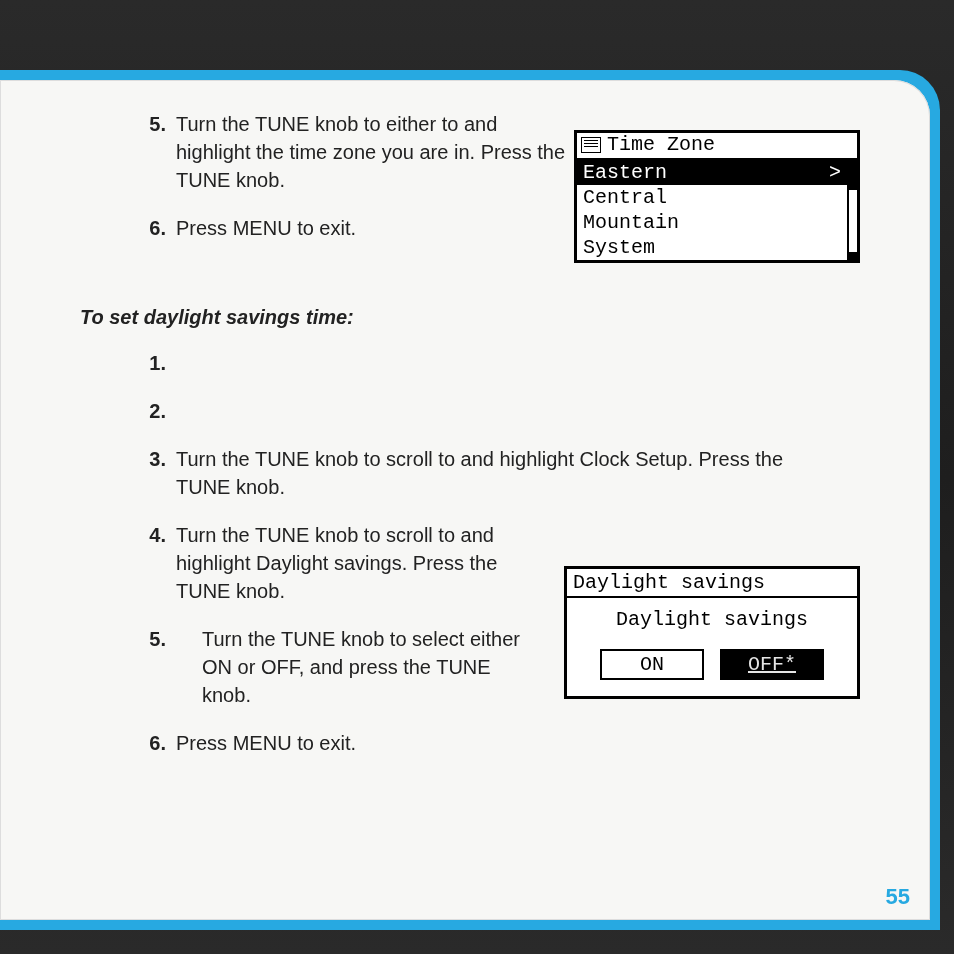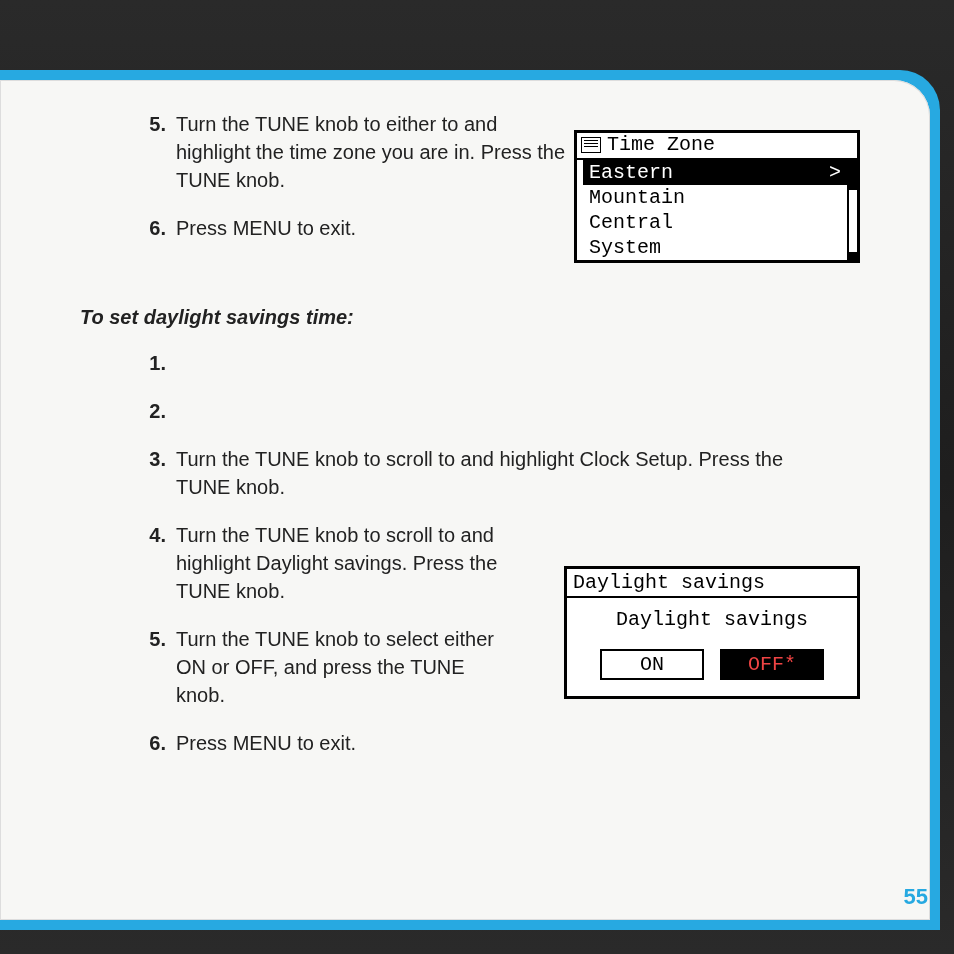--- a/index.html
+++ b/index.html
@@ -25,46 +25,46 @@
   }
   .content{
     position:absolute;left:80px;top:20px;width:800px;
     font-size:20px;color:#222;
   }
   .step{display:flex;margin:10px 0 20px 58px;line-height:1.4;}
   .num{font-weight:bold;min-width:28px;text-align:right;margin-right:10px;font-size:20px;}
   .txt{flex:1;max-width:640px;}
   .txt b{font-weight:normal;}
   .subhead{font-weight:bold;font-style:italic;font-size:20px;margin:64px 0 20px 0;}
-  .pagenum{position:absolute;right:2px;bottom:10px;color:#27a9e1;font-weight:bold;font-size:22px;}
+  .pagenum{position:absolute;right:20px;bottom:10px;color:#27a9e1;font-weight:bold;font-size:22px;}
 
   .lcd{
     position:absolute;border:3px solid #000;background:#fff;
     font-family:"Courier New",monospace;font-size:20px;color:#000;
   }
   .lcd-tz{right:20px;top:30px;width:280px;}
   .tz-title{display:flex;align-items:center;padding:0 8px 2px 4px;border-bottom:2px solid #000;}
   .tz-icon{display:inline-block;width:18px;height:14px;margin-right:6px;position:relative;border:1px solid #000;}
   .tz-icon::before{content:"";position:absolute;left:2px;top:2px;right:2px;height:1px;background:#000;box-shadow:0 3px 0 #000,0 6px 0 #000;}
-  .tz-scroll{display:flex;padding-left:6px;}
+  .tz-scroll{display:flex;}
   .tz-list{flex:1;}
   .tz-item{padding:1px 6px;}
   .tz-item.sel{background:#000;color:#fff;display:flex;justify-content:space-between;}
   .tz-bar{width:8px;background:#fff;position:relative;border-left:2px solid #000;}
   .tz-bar::before{content:"";position:absolute;top:0;left:0;right:0;height:8px;background:#000;}
   .tz-bar::after{content:"";position:absolute;bottom:0;left:0;right:0;height:8px;background:#000;}
   .tz-thumb{position:absolute;top:8px;left:0;right:0;height:22px;background:#000;}
 
   .lcd-ds{right:20px;top:466px;width:290px;}
   .ds-title{padding:2px 6px;border-bottom:2px solid #000;}
   .ds-body{padding:10px 0;text-align:center;}
   .ds-label{margin-bottom:18px;}
   .ds-btns{display:flex;justify-content:center;gap:16px;padding-bottom:6px;}
   .ds-btn{width:100px;padding:2px 0;border:2px solid #000;text-align:center;}
-  .ds-btn.sel{background:#000;color:#ef4444;}
+  .ds-btn.sel{background:#000;color:#e5e5e5;text-decoration:underline;}
 </style>
 </head>
 <body>
 
 <div class="blue-wrap"></div>
 <div class="page">
 
   <div class="content">
 
     <div class="step">
@@ -95,21 +95,21 @@
       </div>
     </div>
     <div class="step">
       <div class="num">4.</div>
       <div class="txt" style="max-width:340px;">
         <span>Turn the </span><b>TUNE knob</b><span> to scroll to and highlight </span><b>Daylight savings</b><span>. Press the </span><b>TUNE knob</b><span>.</span>
       </div>
     </div>
     <div class="step">
       <div class="num">5.</div>
-      <div class="txt" style="max-width:340px;">
+      <div class="txt" style="max-width:340px;margin-left:26px;">
         <span>Turn the </span><b>TUNE knob</b><span> to select either </span><b>ON</b><span> or </span><b>OFF</b><span>, and press the </span><b>TUNE knob</b><span>.</span>
       </div>
     </div>
     <div class="step">
       <div class="num">6.</div>
       <div class="txt">
         <span>Press </span><b>MENU</b><span> to exit.</span>
       </div>
     </div>
 
@@ -117,22 +117,22 @@
       <div class="tz-title">
         <span class="tz-icon"></span>
         <span>Time Zone</span>
       </div>
       <div class="tz-scroll">
         <div class="tz-list">
           <div class="tz-item sel">
             <span>Eastern</span>
             <span>&gt;</span>
           </div>
+          <div class="tz-item">Central</div>
           <div class="tz-item">Mountain</div>
-          <div class="tz-item">Central</div>
           <div class="tz-item">System</div>
         </div>
         <div class="tz-bar">
             <div class="tz-thumb"></div>
           </div>
       </div>
     </div>
 
     <div class="lcd lcd-ds">
       <div class="ds-title">Daylight savings</div>

